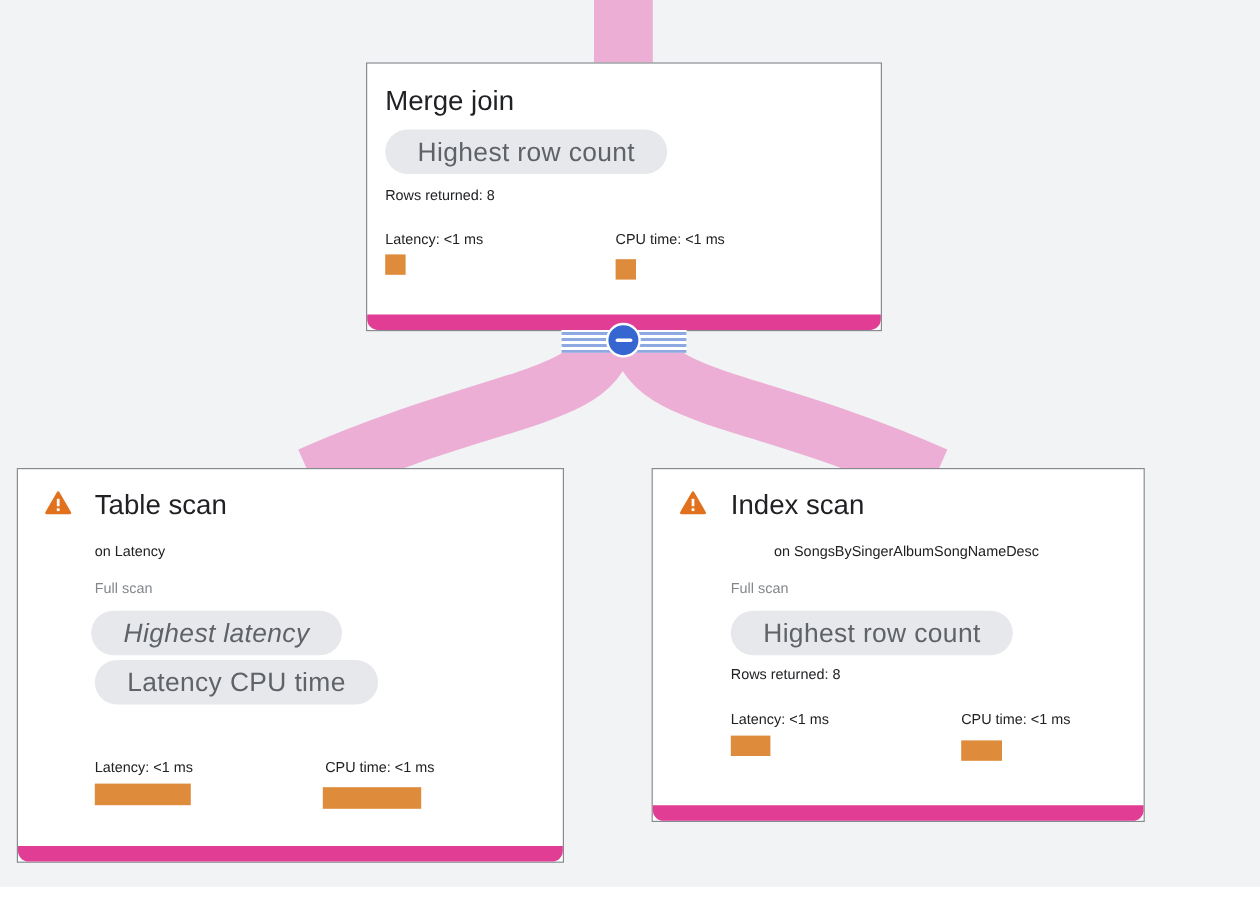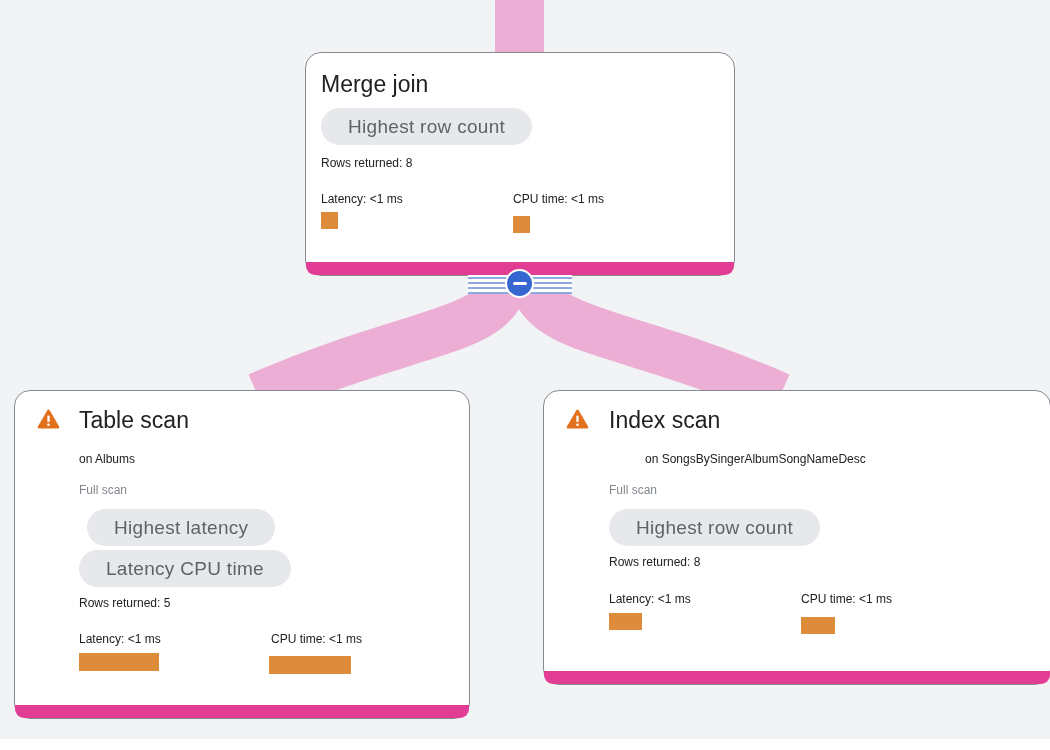--- a/index.html
+++ b/index.html
@@ -10,34 +10,34 @@
     font-family:"Liberation Sans", sans-serif;
     color:var(--text_dark,#202124);
   }
   .edges { position:absolute; left:0; top:0; z-index:0; }
   .edge-band { fill:var(--edge_pink,#ECAED4); }
   .edge-path { stroke:var(--edge_pink,#ECAED4); fill:none; stroke-width:47; }
 
   .node {
     position:absolute; background:#fff;
     border:1px solid var(--card_border,#878B90);
-    border-radius:16px; z-index:2;
+    border-radius:0; z-index:2;
   }
   .accent {
     position:absolute; left:0; right:0; bottom:0; height:13px;
     background:var(--accent_pink,#E13D95);
     border-radius:0 0 9px 9px;
   }
   .title { position:absolute; font-size:23px; font-weight:500; line-height:28px; color:var(--text_dark); white-space:nowrap; }
   .body-text { position:absolute; font-size:12px; line-height:24px; color:var(--text_dark); white-space:nowrap; }
   .muted { color:var(--text_muted,#82878D); }
   .badge {
     position:absolute; height:37px; line-height:37px; padding:0 27px;
     background:var(--badge_bg,#E8EAED); color:var(--badge_text,#5F6368);
-    font-size:19px; border-radius:19px; white-space:nowrap; letter-spacing:0.3px;
+    font-size:22px; border-radius:19px; white-space:nowrap; letter-spacing:0.3px;
   }
   .bar { position:absolute; height:17px; background:var(--bar_orange,#DE8B3B); }
   .warn { position:absolute; width:23px; height:21px; }
 
   .stripe-bar {
     position:absolute; left:468px; top:275px; width:104px; height:19px; z-index:3;
     background:#fff;
     background-image:repeating-linear-gradient(180deg,
       #fff 0 2px, var(--stripe_blue,#8EA8E2) 2px 4px, #fff 4px 5px);
   }
@@ -77,33 +77,32 @@
     <span class="minus-glyph"></span>
   </button>
 
   <div class="node" style="left:14px; top:390px; width:456px; height:329px;">
     <svg class="warn" style="left:22px; top:18px;" viewBox="0 0 24 22">
       <path d="M10.6 1.6 L0.9 18.4 Q0 20.4 2.3 20.4 L21.7 20.4 Q24 20.4 23.1 18.4 L13.4 1.6 Q12 -0.6 10.6 1.6 Z" fill="var(--warning_orange,#E2711D)"></path>
       <rect x="10.8" y="7" width="2.4" height="6.5" fill="#fff"></rect>
       <rect x="10.8" y="15.3" width="2.4" height="2.4" fill="#fff"></rect>
     </svg>
     <div class="title" style="left:64px; top:15px;">Table scan</div>
-    <div class="body-text" style="left:64px; top:56px;">on Albums</div>
+    <div class="body-text" style="left:64px; top:56px;">on Latency</div>
     <div class="body-text muted" style="left:64px; top:87px;">Full scan</div>
-    <div class="badge" style="left:72px; top:118px;">Highest latency</div>
+    <div class="badge" style="left:61px; top:118px;font-style:italic;">Highest latency</div>
     <div class="badge" style="left:64px; top:159px;">Latency CPU time</div>
-    <div class="body-text" style="left:64px; top:200px;">Rows returned: 5</div>
     <div class="body-text" style="left:64px; top:236px;">Latency: &lt;1 ms</div>
     <div class="body-text" style="left:256px; top:236px;">CPU time: &lt;1 ms</div>
     <div class="bar" style="left: 64px; top: 262px; height: 18px; width: 80px;"></div>
     <div class="bar" style="left: 254px; top: 265px; height: 18px; width: 82px;"></div>
     <div class="accent"></div>
   </div>
 
-  <div class="node" style="left:543px; top:390px; width:508px; height:295px;">
+  <div class="node" style="left:543px; top:390px; width:411px; height:295px;">
     <svg class="warn" style="left:22px; top:18px;" viewBox="0 0 24 22">
       <path d="M10.6 1.6 L0.9 18.4 Q0 20.4 2.3 20.4 L21.7 20.4 Q24 20.4 23.1 18.4 L13.4 1.6 Q12 -0.6 10.6 1.6 Z" fill="var(--warning_orange,#E2711D)"></path>
       <rect x="10.8" y="7" width="2.4" height="6.5" fill="#fff"></rect>
       <rect x="10.8" y="15.3" width="2.4" height="2.4" fill="#fff"></rect>
     </svg>
     <div class="title" style="left:65px; top:15px;">Index scan</div>
     <div class="body-text" style="left:65px; top:56px;margin-left:36px;">on SongsBySingerAlbumSongNameDesc</div>
     <div class="body-text muted" style="left:65px; top:87px;">Full scan</div>
     <div class="badge" style="left:65px; top:118px;">Highest row count</div>
     <div class="body-text" style="left:65px; top:159px;">Rows returned: 8</div>

